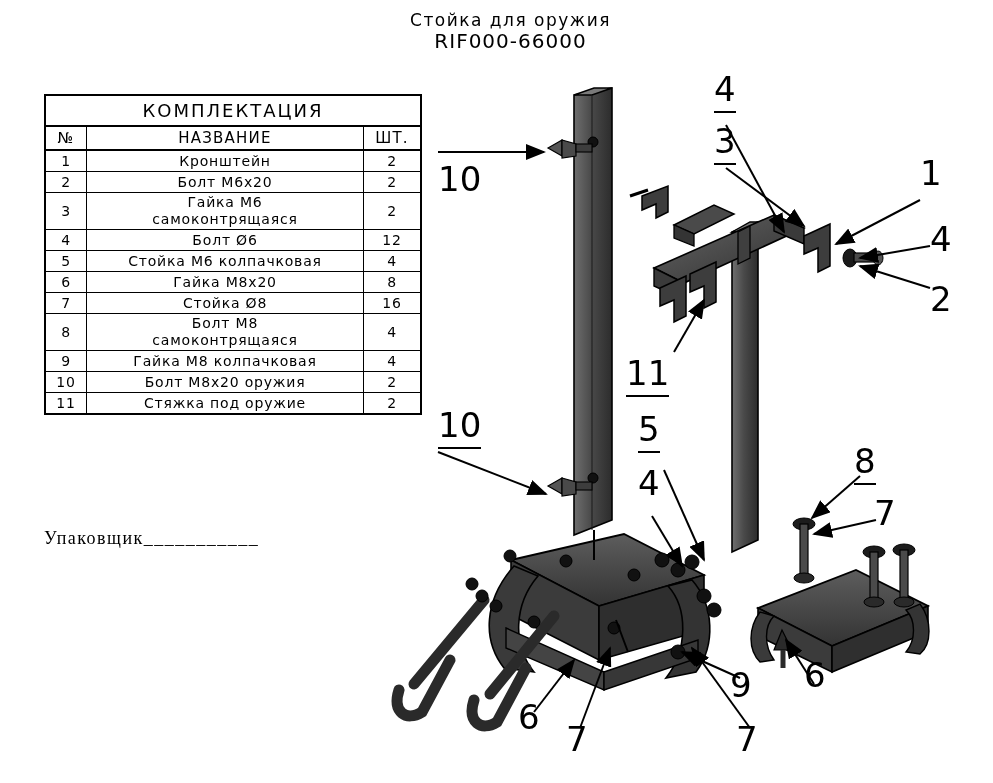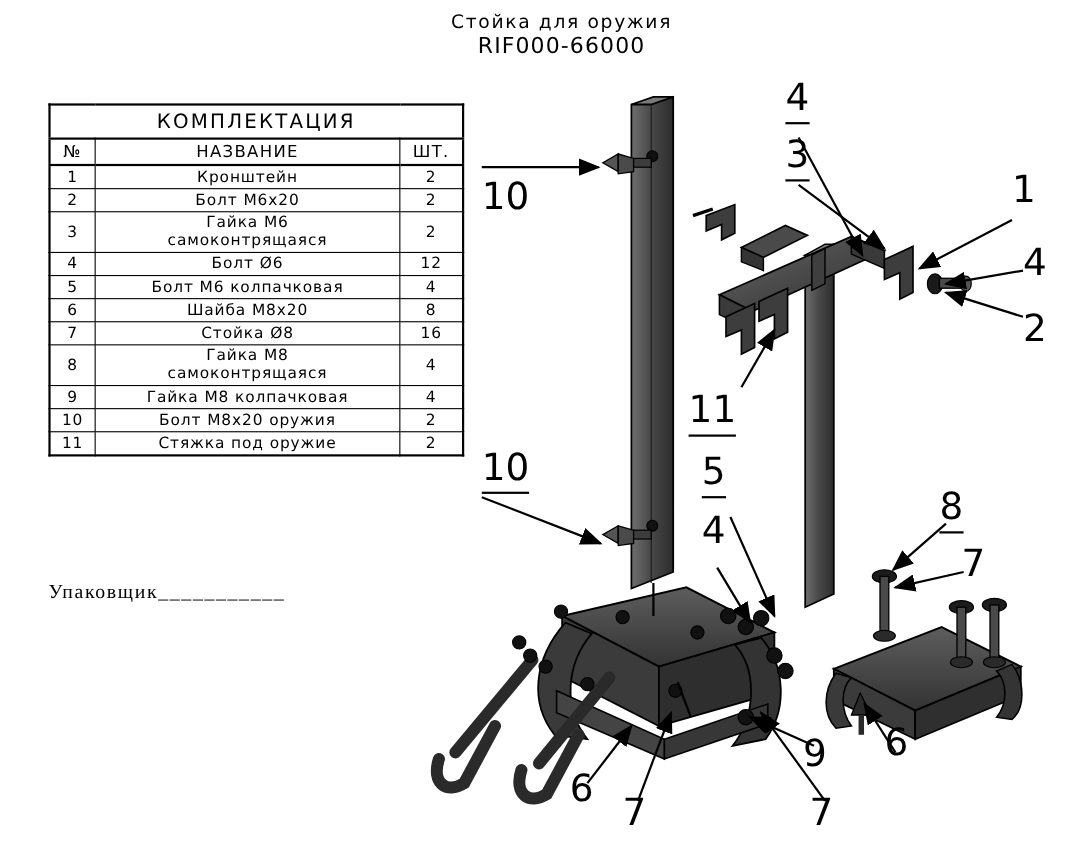--- a/index.html
+++ b/index.html
@@ -149,36 +149,36 @@
 самоконтрящаяся</td>
         <td>2</td>
       </tr>
       <tr>
         <td>4</td>
         <td>Болт Ø6</td>
         <td>12</td>
       </tr>
       <tr>
         <td>5</td>
-        <td>Болт М6 колпачковая</td>
+        <td>Стойка М6 колпачковая</td>
         <td>4</td>
       </tr>
       <tr>
         <td>6</td>
-        <td>Шайба М8x20</td>
+        <td>Гайка М8x20</td>
         <td>8</td>
       </tr>
       <tr>
         <td>7</td>
         <td>Стойка Ø8</td>
         <td>16</td>
       </tr>
       <tr>
         <td>8</td>
-        <td class="two-line" style="white-space:pre-line">Гайка М8
+        <td class="two-line" style="white-space:pre-line">Болт М8
 самоконтрящаяся</td>
         <td>4</td>
       </tr>
       <tr>
         <td>9</td>
         <td>Гайка М8 колпачковая</td>
         <td>4</td>
       </tr>
       <tr>
         <td>10</td>

